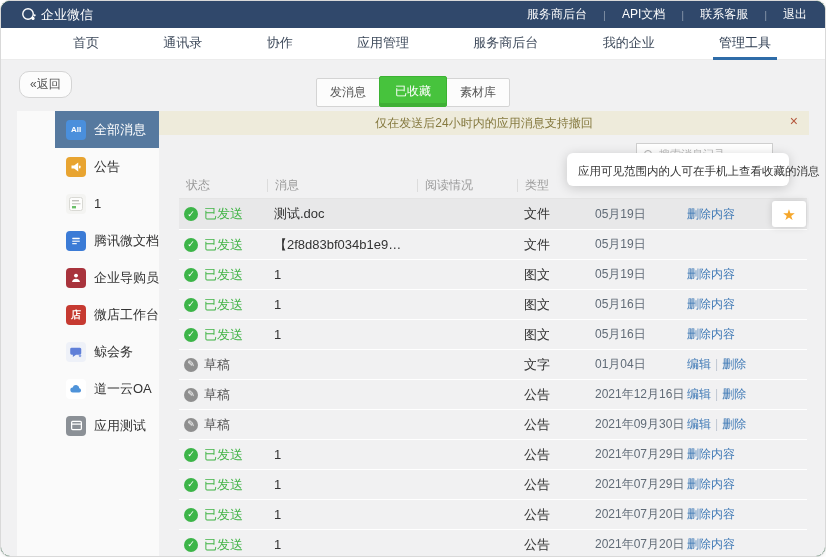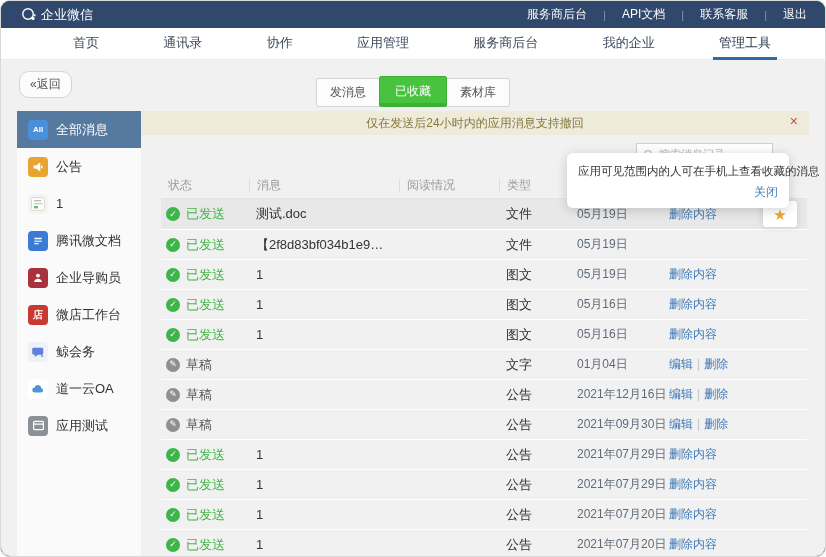--- a/index.html
+++ b/index.html
@@ -66,21 +66,21 @@
     background: #47c33d; border-color: #3cb233; color: #fff;
     padding: 6px 15px; margin-top: -2px; border-radius: 2px;
     box-shadow: inset 0 -3px 0 rgba(0,0,0,.10); z-index: 1;
   }
   .main { flex: 1; display: flex; min-height: 0; margin-top: 7px; }
   
   .sidebar { flex: 0 0 124px; background: #fafafa; }
   .side-item {
     display: flex; align-items: center; gap: 8px;
     height: 37px; padding-left: 11px;
-    font-size: 13px; color: #333; cursor: pointer; white-space: nowrap;
+    font-size: 13px; color: #333; cursor: pointer; white-space: nowrap; margin-left: 38px;
   }
   .side-item.active { background: #56799f; color: #fff; }
   .app-icon {
     width: 20px; height: 20px; border-radius: 4px; flex: 0 0 auto;
     display: flex; align-items: center; justify-content: center;
     color: #fff; overflow: hidden;
   }
   
   .right { flex: 1; display: flex; flex-direction: column; min-width: 0; }
   .notice {
@@ -444,16 +444,15 @@
                 <div class="cell-star"></div>
               </div>
             </div>
         </div>
       </section>
     </div>
   </div>
 
   <div class="tooltip">
     <div class="tooltip-text">应用可见范围内的人可在手机上查看收藏的消息</div>
-    <a class="tooltip-close">关闭</a>
   </div>
 
 </div>
 
 </body></html>

